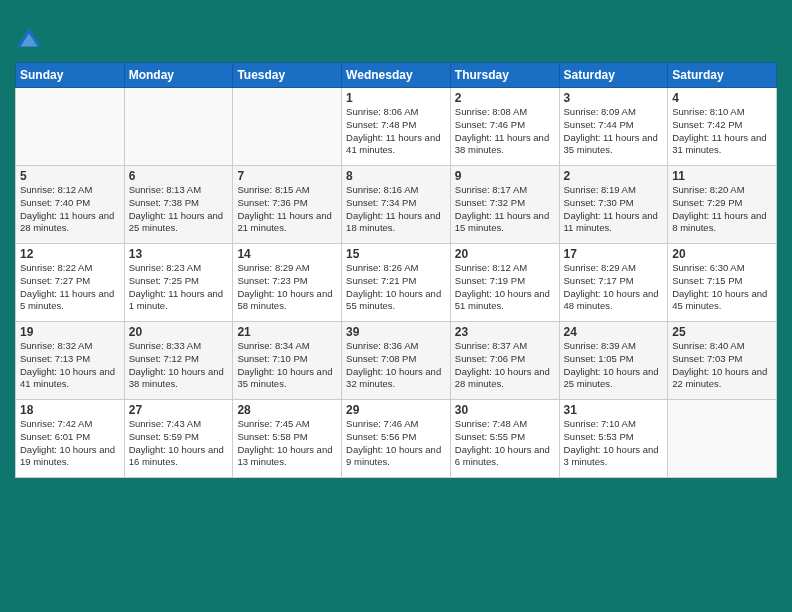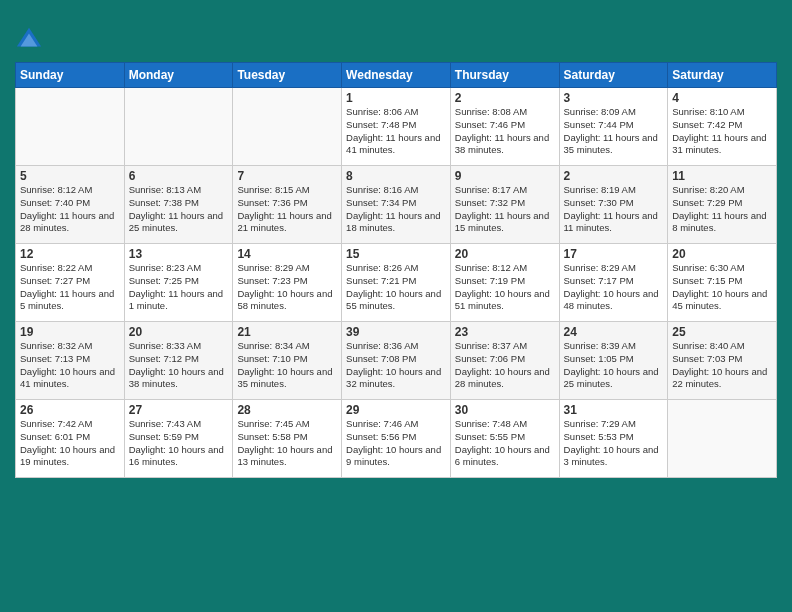--- a/index.html
+++ b/index.html
@@ -318,21 +318,21 @@
           <td>
             <span class="day-num">25</span>
             <div class="day-info">Sunrise: 8:40 AM
 Sunset: 7:03 PM
 Daylight: 10 hours
 and 22 minutes.</div>
           </td>
         </tr>
         <tr>
           <td>
-            <span class="day-num">26</span>
+            <span class="day-num">18</span>
             <div class="day-info">Sunrise: 7:42 AM
 Sunset: 6:01 PM
 Daylight: 10 hours
 and 19 minutes.</div>
           </td>
           <td>
             <span class="day-num">27</span>
             <div class="day-info">Sunrise: 7:43 AM
 Sunset: 5:59 PM
 Daylight: 10 hours
@@ -354,21 +354,21 @@
           </td>
           <td>
             <span class="day-num">30</span>
             <div class="day-info">Sunrise: 7:48 AM
 Sunset: 5:55 PM
 Daylight: 10 hours
 and 6 minutes.</div>
           </td>
           <td>
             <span class="day-num">31</span>
-            <div class="day-info">Sunrise: 7:29 AM
+            <div class="day-info">Sunrise: 7:10 AM
 Sunset: 5:53 PM
 Daylight: 10 hours
 and 3 minutes.</div>
           </td>
           <td class="empty-cell"></td>
         </tr>
       </tbody>
   </table>
 </div>
 

